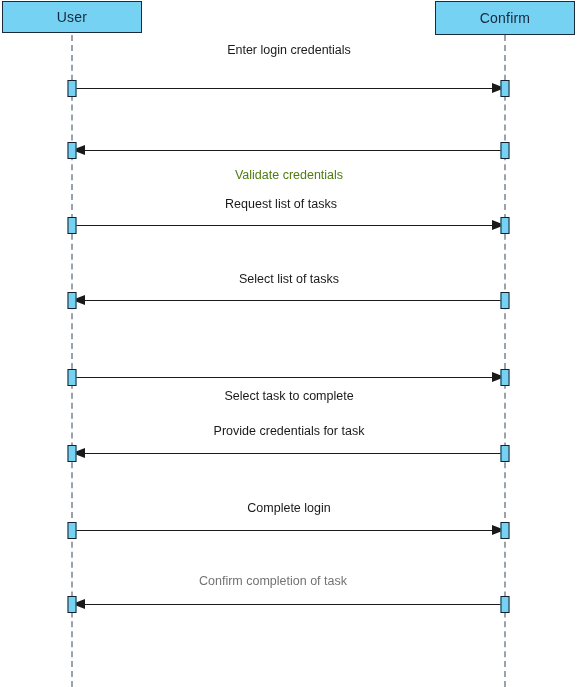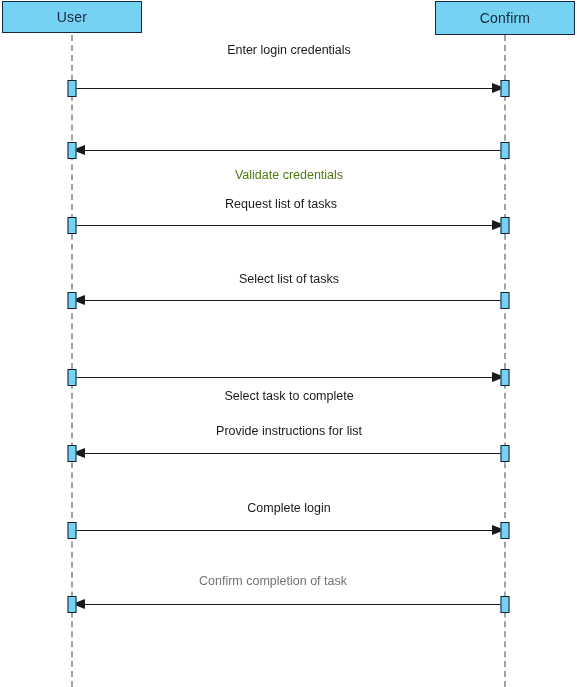--- a/index.html
+++ b/index.html
@@ -137,21 +137,21 @@
         <div class="message-line" style="border-top-color: rgb(26, 26, 26); left: 0px; width: 420px;"></div>
         <div class="arrowhead right" style="left: 420px; border-left-color: rgb(26, 26, 26);"></div>
       </div>
       <div class="message-label" style="left: 289px; top: 346px; color: rgb(26, 26, 26); margin-top: 44px;">Select task to complete</div>
       <div class="activation" style="left: 72px; top: 368.5px; background: rgb(118, 210, 243); border-color: rgb(20, 32, 46);"></div>
       <div class="activation" style="left: 505px; top: 368.5px; background: rgb(118, 210, 243); border-color: rgb(20, 32, 46);"></div>
       <div class="message" style="left: 72px; top: 453px; width: 433px;">
         <div class="message-line" style="border-top-color: rgb(26, 26, 26); left: 13px; width: 420px;"></div>
         <div class="arrowhead left" style="left: 0px; border-right-color: rgb(26, 26, 26);"></div>
       </div>
-      <div class="message-label" style="left: 289px; top: 425px; color: rgb(26, 26, 26);">Provide instructions for list</div>
+      <div class="message-label" style="left: 289px; top: 425px; color: rgb(26, 26, 26);">Provide credentials for task</div>
       <div class="activation" style="left: 505px; top: 444.5px; background: rgb(118, 210, 243); border-color: rgb(20, 32, 46);"></div>
       <div class="activation" style="left: 72px; top: 444.5px; background: rgb(118, 210, 243); border-color: rgb(20, 32, 46);"></div>
       <div class="message" style="left: 72px; top: 530px; width: 433px;">
         <div class="message-line" style="border-top-color: rgb(26, 26, 26); left: 0px; width: 420px;"></div>
         <div class="arrowhead right" style="left: 420px; border-left-color: rgb(26, 26, 26);"></div>
       </div>
       <div class="message-label" style="left: 289px; top: 502px; color: rgb(26, 26, 26);">Complete login</div>
       <div class="activation" style="left: 72px; top: 521.5px; background: rgb(118, 210, 243); border-color: rgb(20, 32, 46);"></div>
       <div class="activation" style="left: 505px; top: 521.5px; background: rgb(118, 210, 243); border-color: rgb(20, 32, 46);"></div>
       <div class="message" style="left: 72px; top: 604px; width: 433px;">

